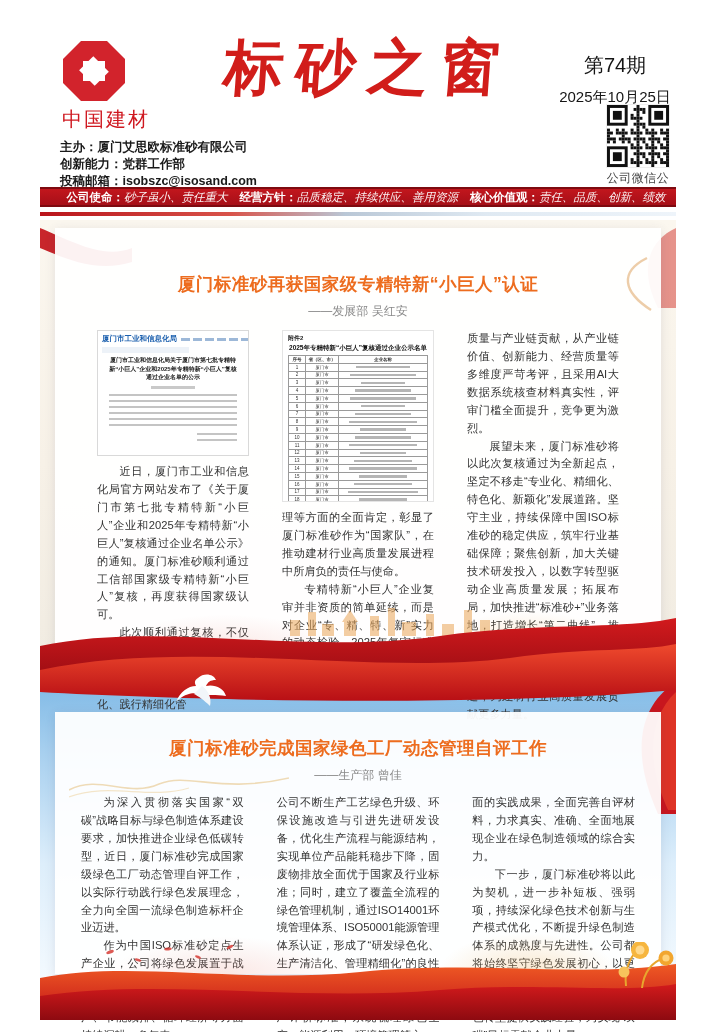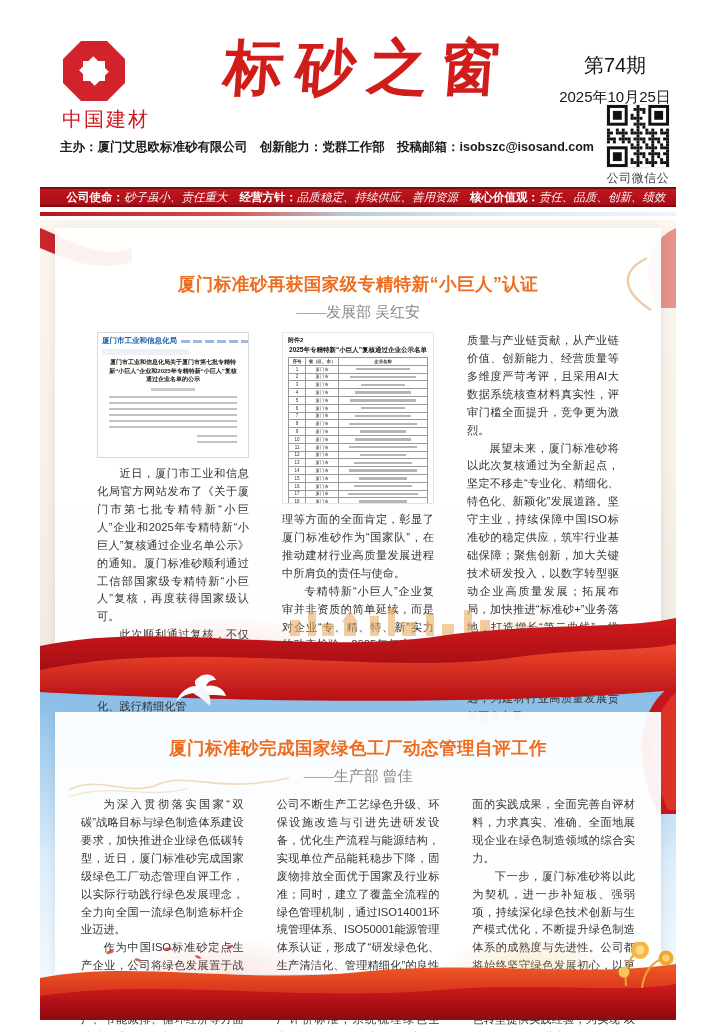--- a/index.html
+++ b/index.html
@@ -14,21 +14,21 @@
       font-family:"DejaVu Serif",serif;font-size:60px;font-weight:bold;color:#d11d1a;
       letter-spacing:12px;transform:skewX(-4deg);line-height:1.1;}
   .issue-block{position:absolute;left:552px;top:52px;width:126px;text-align:center;color:#151515;}
   .issue-no{font-size:20px;margin-bottom:9px;}
   .issue-date{font-size:15px;}
   .qr-wrap{position:absolute;left:606px;top:104px;width:64px;text-align:center;}
   .qr-wrap svg{display:block;border:1px solid #eee;background:#fff;}
   .qr-caption{margin-top:2px;font-size:12px;color:#444;letter-spacing:.5px;}
   .mh-row{position:absolute;left:60px;width:534px;display:flex;justify-content:space-between;
       font-size:12.5px;color:#1a1a1a;font-weight:bold;white-space:nowrap;}
-  .mh-row1{top:139px;}
+  .mh-row1{top:139px;flex-direction:column;}
   .mh-row2{top:164px;}
 
   
   .banner{position:absolute;left:40px;top:187px;width:636px;height:20px;
       background:linear-gradient(180deg,#c2161d,#a60f18);
       border-top:2px solid #7e0a10;border-bottom:2px solid #7e0a10;
       display:flex;align-items:center;justify-content:center;gap:12px;color:#fff;
       box-sizing:border-box;white-space:nowrap;padding-left:16px;}
   .b-item{font-size:11.5px;}
   .b-label{font-weight:bold;}
@@ -50,21 +50,21 @@
 
   
   .card{position:absolute;left:15px;width:606px;background:rgba(255,255,255,.94);
       box-shadow:0 2px 10px rgba(60,60,90,.12);z-index:2;box-sizing:border-box;}
   .card1{top:8px;height:424px;padding:44px 42px 12px;}
   .card2{top:492px;height:262px;padding:24px 26px 12px;}
   .card::after{content:"";position:absolute;left:0;right:0;bottom:0;height:90px;pointer-events:none;
       background:radial-gradient(120px 55px at 78% 100%,rgba(235,176,92,.30),transparent 75%),
                  radial-gradient(150px 50px at 28% 100%,rgba(220,80,60,.14),transparent 75%);}
   .art-title{margin:0;text-align:center;font-size:17.5px;font-weight:bold;color:#ed6c1e;letter-spacing:.5px;}
-  .byline{margin:7px 0 10px;text-align:center;font-size:15px;color:#8a8a8a;font-family:Liberation Serif, serif;}
+  .byline{margin:7px 0 10px;text-align:center;font-size:12px;color:#8a8a8a;}
   .cols{display:flex;gap:33px;}
   .col{flex:1;min-width:0;}
   .para{margin:0;font-size:11.2px;line-height:1.6;color:#333;text-align:justify;text-indent:2em;}
   .para.cont{text-indent:0;}
   .title-swoosh{position:absolute;right:8px;top:28px;}
   .card2 .deco-lines{position:absolute;left:14px;top:58px;z-index:0;opacity:.8;}
 
   
   .shot{border:1px solid #d9d9d9;background:#fff;height:124px;margin-bottom:7px;overflow:hidden;}
   .shot-head{display:flex;align-items:center;gap:4px;padding:3px 4px 2px;}

